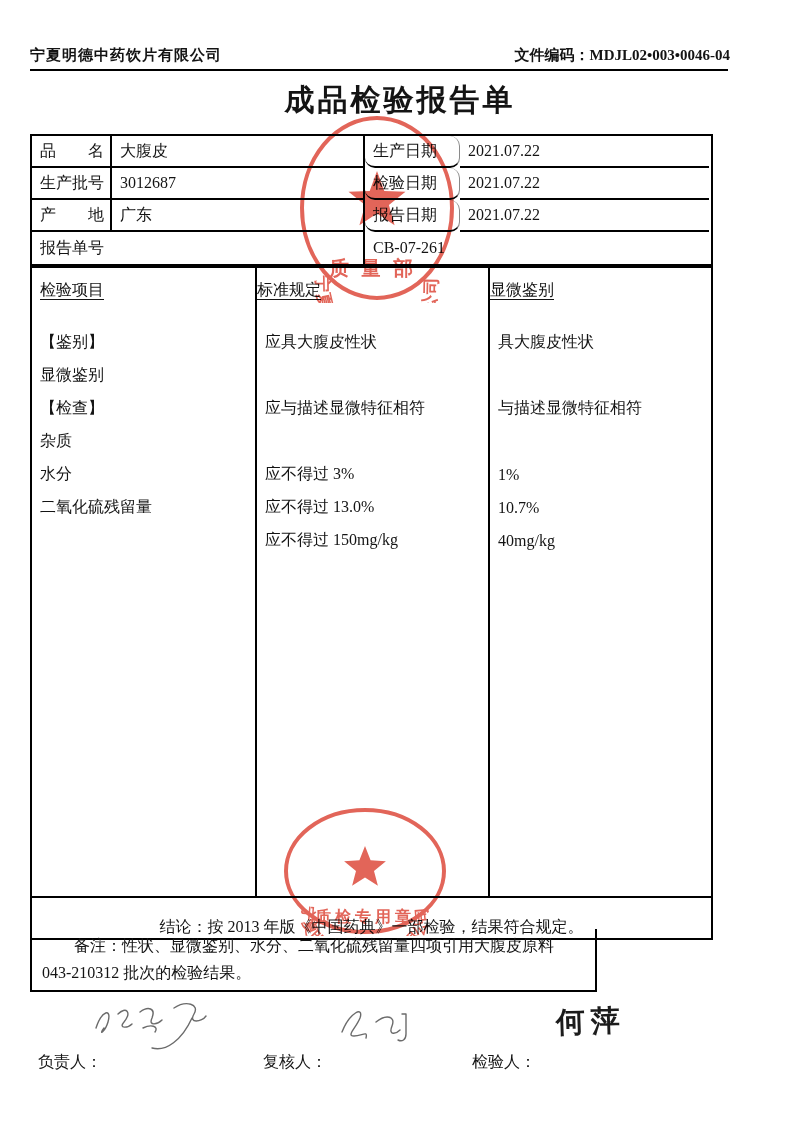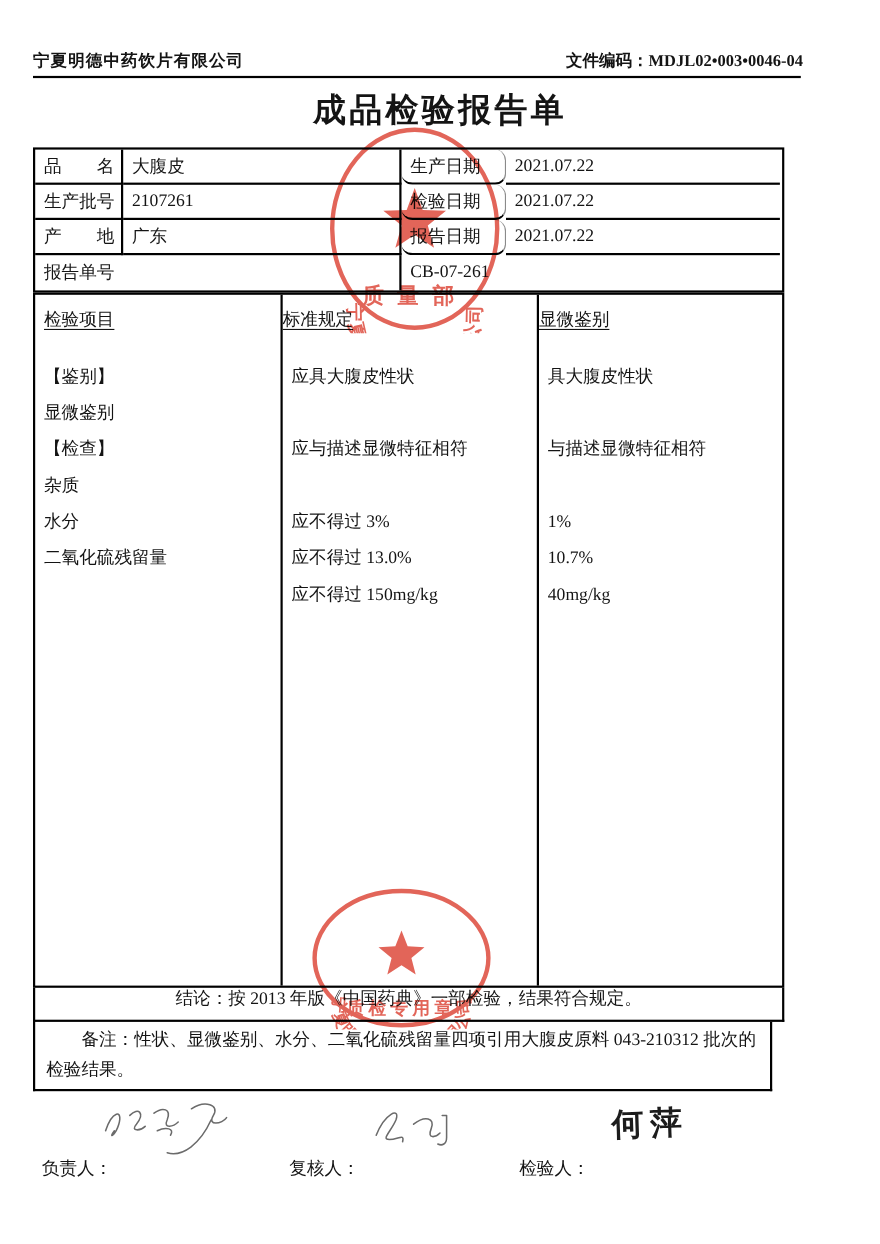--- a/index.html
+++ b/index.html
@@ -36,24 +36,24 @@
     border:2px solid #000; display:grid; grid-template-columns:225px 233px 221px; }
   .mcol { height:100%; }
   .mcol-1,.mcol-2 { border-right:2px solid #000; }
   .mhead { height:58px; padding-top:12px; font-size:16px; }
   .mhead span { text-decoration:underline; text-underline-offset:4px; }
   .mhead.left { padding-left:8px; }
   .mhead.center { }
   .mrow { height:33px; font-size:16px; display:flex; align-items:center; padding-left:8px; }
 
   
-  .conclusion { left:30px; top:898px; width:683px; height:31px;
+  .conclusion { left:30px; top:898px; width:683px; height:42px;
     border-left:2px solid #000; border-right:2px solid #000; border-bottom:2px solid #000;
-    font-size:16px; display:flex; align-items:flex-start; justify-content:center; }
-  .remark { left:30px; top:929px; width:672px; height:63px;
+    font-size:16px; display:flex; align-items:flex-end; justify-content:center; }
+  .remark { left:30px; top:929px; width:567px; height:63px;
     border-left:2px solid #000; border-right:2px solid #000; border-bottom:2px solid #000;
     font-size:16px; line-height:27px; padding:3px 10px 0 10px; text-indent:2em; }
 
   
   .sig-label { font-size:16px; top:1020px;margin-top:32px; }
   .sig-name  { font-size:29px; font-weight:700; color:#1c1c1c;
                transform:rotate(-2deg); letter-spacing:6px; }
   .sig-svg path { fill:none; stroke:#6b6b6b; stroke-width:1.4; stroke-linecap:round; }
 
   
@@ -73,21 +73,21 @@
 
   <div class="abs title">成品检验报告单</div>
 
   <div class="abs info-table">
     <div class="cell b-r b-b">品　　名</div>
     <div class="cell b-r b-b">大腹皮</div>
     <div class="cell b-r-thin b-b">生产日期</div>
     <div class="cell b-b">2021.07.22</div>
 
     <div class="cell b-r b-b">生产批号</div>
-    <div class="cell b-r b-b">2107261</div>
+    <div class="cell b-r b-b">3012687</div>
     <div class="cell b-r-thin b-b">检验日期</div>
     <div class="cell b-b">2021.07.22</div>
 
     <div class="cell b-r b-b">产　　地</div>
     <div class="cell b-r b-b">广东</div>
     <div class="cell b-r-thin b-b">报告日期</div>
     <div class="cell b-b">2021.07.22</div>
 
     <div class="cell b-r span2">报告单号</div>
     <div class="cell span2">CB-07-261</div>

